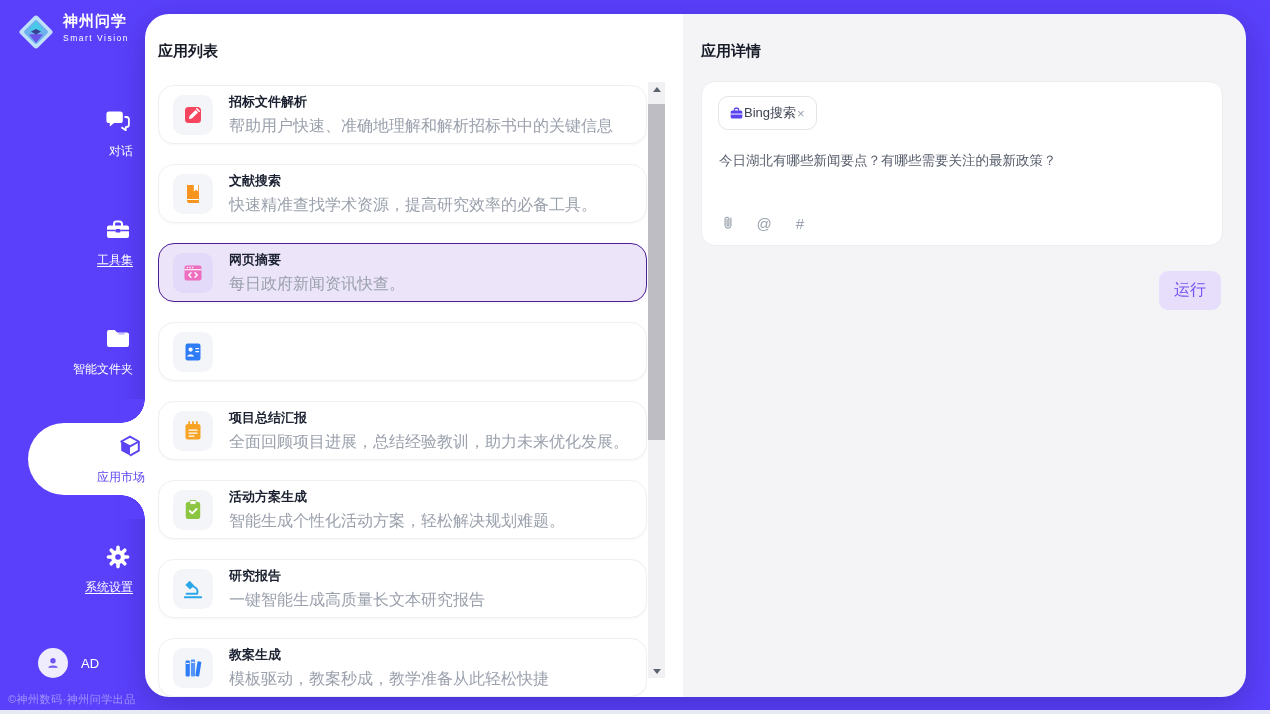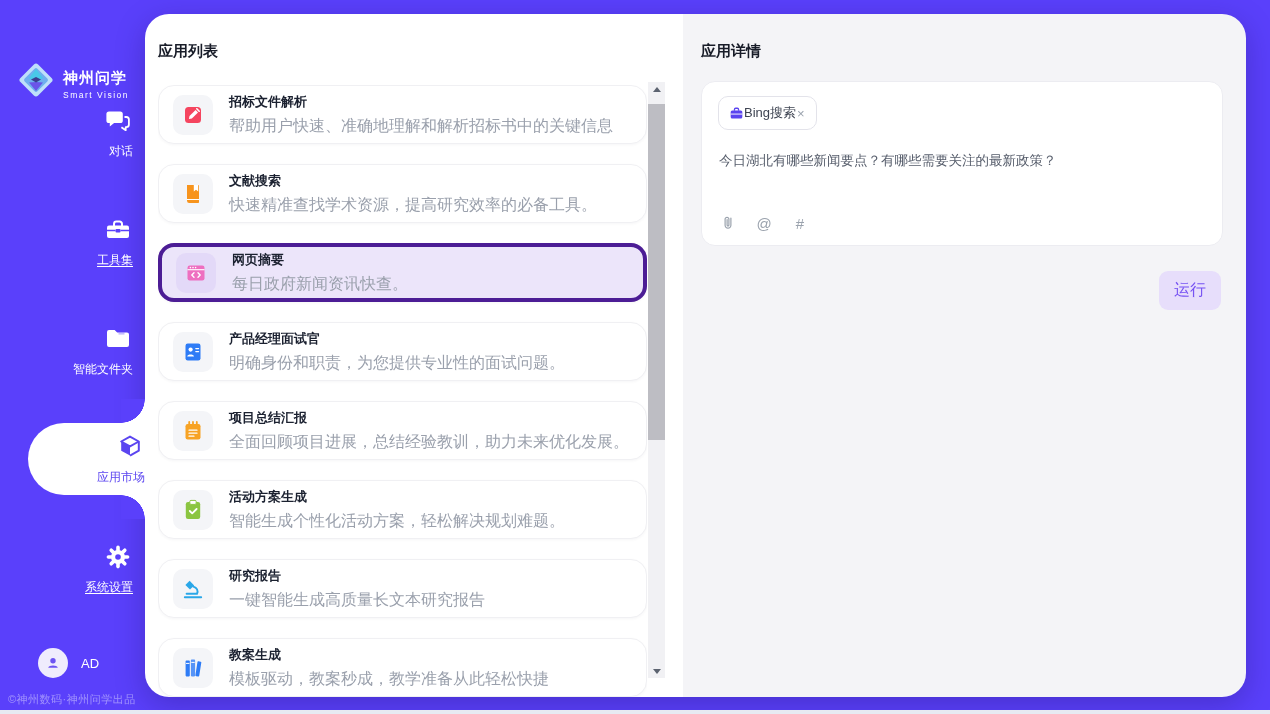--- a/index.html
+++ b/index.html
@@ -3,21 +3,21 @@
 <meta charset="utf-8">
 <style>
   * { margin:0; padding:0; box-sizing:border-box; }
   html,body { background:#2b2b2b; }
   body { font-family:"Liberation Sans","DejaVu Sans",sans-serif; }
   .app { position:relative; width:1270px; height:714px; background:#5a40fb; overflow:hidden; margin:0 auto; }
   .bottom-strip { position:absolute; left:0; right:0; bottom:0; height:4px; background:#e7eaf2; z-index:50; }
 
   
   .sidebar { position:absolute; left:0; top:0; width:145px; height:100%; z-index:5; }
-  .logo { position:absolute; top:12px; left:16px; display:flex; align-items:flex-end; gap:7px;margin-top:48px; }
+  .logo { position:absolute; top:12px; left:16px; display:flex; align-items:flex-start; gap:7px; }
   .logo svg { width:40px; height:40px; }
   .logo-name { color:#fff; font-size:15px; font-weight:bold; letter-spacing:1px; }
   .logo-sub { color:#fff; font-size:8.5px; letter-spacing:1.5px; margin-top:2px; }
   .nav { position:absolute; top:78px; left:0; width:145px; }
   .nav-item { height:109px; display:flex; flex-direction:column; align-items:flex-end; justify-content:center; gap:7px; color:#fff; cursor:pointer; padding-right:12px;font-family:Liberation Mono, monospace; }
   .nav-item .nav-ic { width:30px; height:30px; display:flex; align-items:center; justify-content:center; color:#fff; }
   .nav-item .nav-ic svg { width:28px; height:28px; }
   .nav-label { font-size:12px; color:#fff; }
   .nav-label.u { text-decoration:underline; text-underline-offset:2px; }
   .nav-item.active { height:72px; margin:18px 0 19px 28px; width:117px; padding-right:0; background:#fff; border-radius:36px 0 0 36px; position:relative; color:#5b45f0; }
@@ -33,21 +33,21 @@
   .user-name { color:#fff; font-size:13px; }
   .copyright { position:absolute; left:8px; bottom:7px; font-size:11px; color:rgba(255,255,255,.42); letter-spacing:.5px; white-space:nowrap; }
 
   
   .main-panel { position:absolute; left:145px; top:14px; width:1101px; height:683px; border-radius:24px; display:flex; overflow:hidden; box-shadow:0 8px 30px rgba(25,12,90,.28); z-index:4; }
   .list-section { width:538px; background:#fff; position:relative; flex:none; }
   .section-title { font-size:15px; font-weight:bold; color:#181c28; }
   .list-section .section-title { position:absolute; top:28px; left:13px; }
   .cards { position:absolute; top:71px; left:13px; width:489px; height:612px; overflow:hidden; display:flex; flex-direction:column; gap:20px; }
   .card { flex:none; height:59px; background:#fff; border:1px solid #f0f0f3; border-radius:16px; display:flex; align-items:center; padding:0 14px; gap:16px; cursor:pointer; box-shadow:0 1px 3px rgba(30,30,60,.04); }
-  .card.selected { background:#ece5fa; border:4px solid #4c1d95; }
+  .card.selected { background:#ece5fa; border:1px solid #4c1d95; }
   .app-icon { flex:none; width:40px; height:40px; border-radius:10px; background:#f4f5f8; display:flex; align-items:center; justify-content:center; }
   .card.selected .app-icon { background:#e3d9f8; }
   .app-icon svg { width:24px; height:24px; }
   .card-name { font-size:13px; font-weight:bold; color:#1b2130; margin-bottom:5px; }
   .card-desc { font-size:16px; color:#9aa0ac; }
 
   
   .scrollbar { position:absolute; right:18px; top:68px; width:17px; height:596px; background:#f1f1f4; }
   .sb-arrow { position:absolute; left:0; width:17px; height:14px; display:flex; align-items:center; justify-content:center; cursor:pointer; }
   .sb-arrow.up { top:0; }
@@ -225,24 +225,20 @@
 
           <div class="card">
             <span class="app-icon" style="color: rgb(46, 124, 246);">
               <svg viewBox="0 0 24 24">
                 <rect x="4.5" y="3.5" width="15" height="17" rx="2.2" fill="currentColor"></rect>
                 <circle cx="9.6" cy="9.6" r="2.1" fill="#fff"></circle>
                 <path d="M6.2 16.5c.5-2.6 6.3-2.6 6.8 0z" fill="#fff"></path>
                 <path d="M14.8 8.6h2.8M14.8 11.6h2.8" stroke="#fff" stroke-width="1.2" stroke-linecap="round"></path>
               </svg>
             </span>
-            <div>
-              <div class="card-name">产品经理面试官</div>
-              <div class="card-desc">明确身份和职责，为您提供专业性的面试问题。</div>
-            </div>
           </div>
 
           <div class="card">
             <span class="app-icon" style="color: rgb(247, 163, 37);">
               <svg viewBox="0 0 24 24">
                 <rect x="4.5" y="5" width="15" height="15.5" rx="2.2" fill="currentColor"></rect>
                 <path d="M8.2 3v4M12 3v4M15.8 3v4" stroke="currentColor" stroke-width="1.8" stroke-linecap="round"></path>
                 <path d="M8 11.2h8M8 14.2h8M8 17.2h5" stroke="#fff" stroke-width="1.2" stroke-linecap="round"></path>
               </svg>
             </span>

